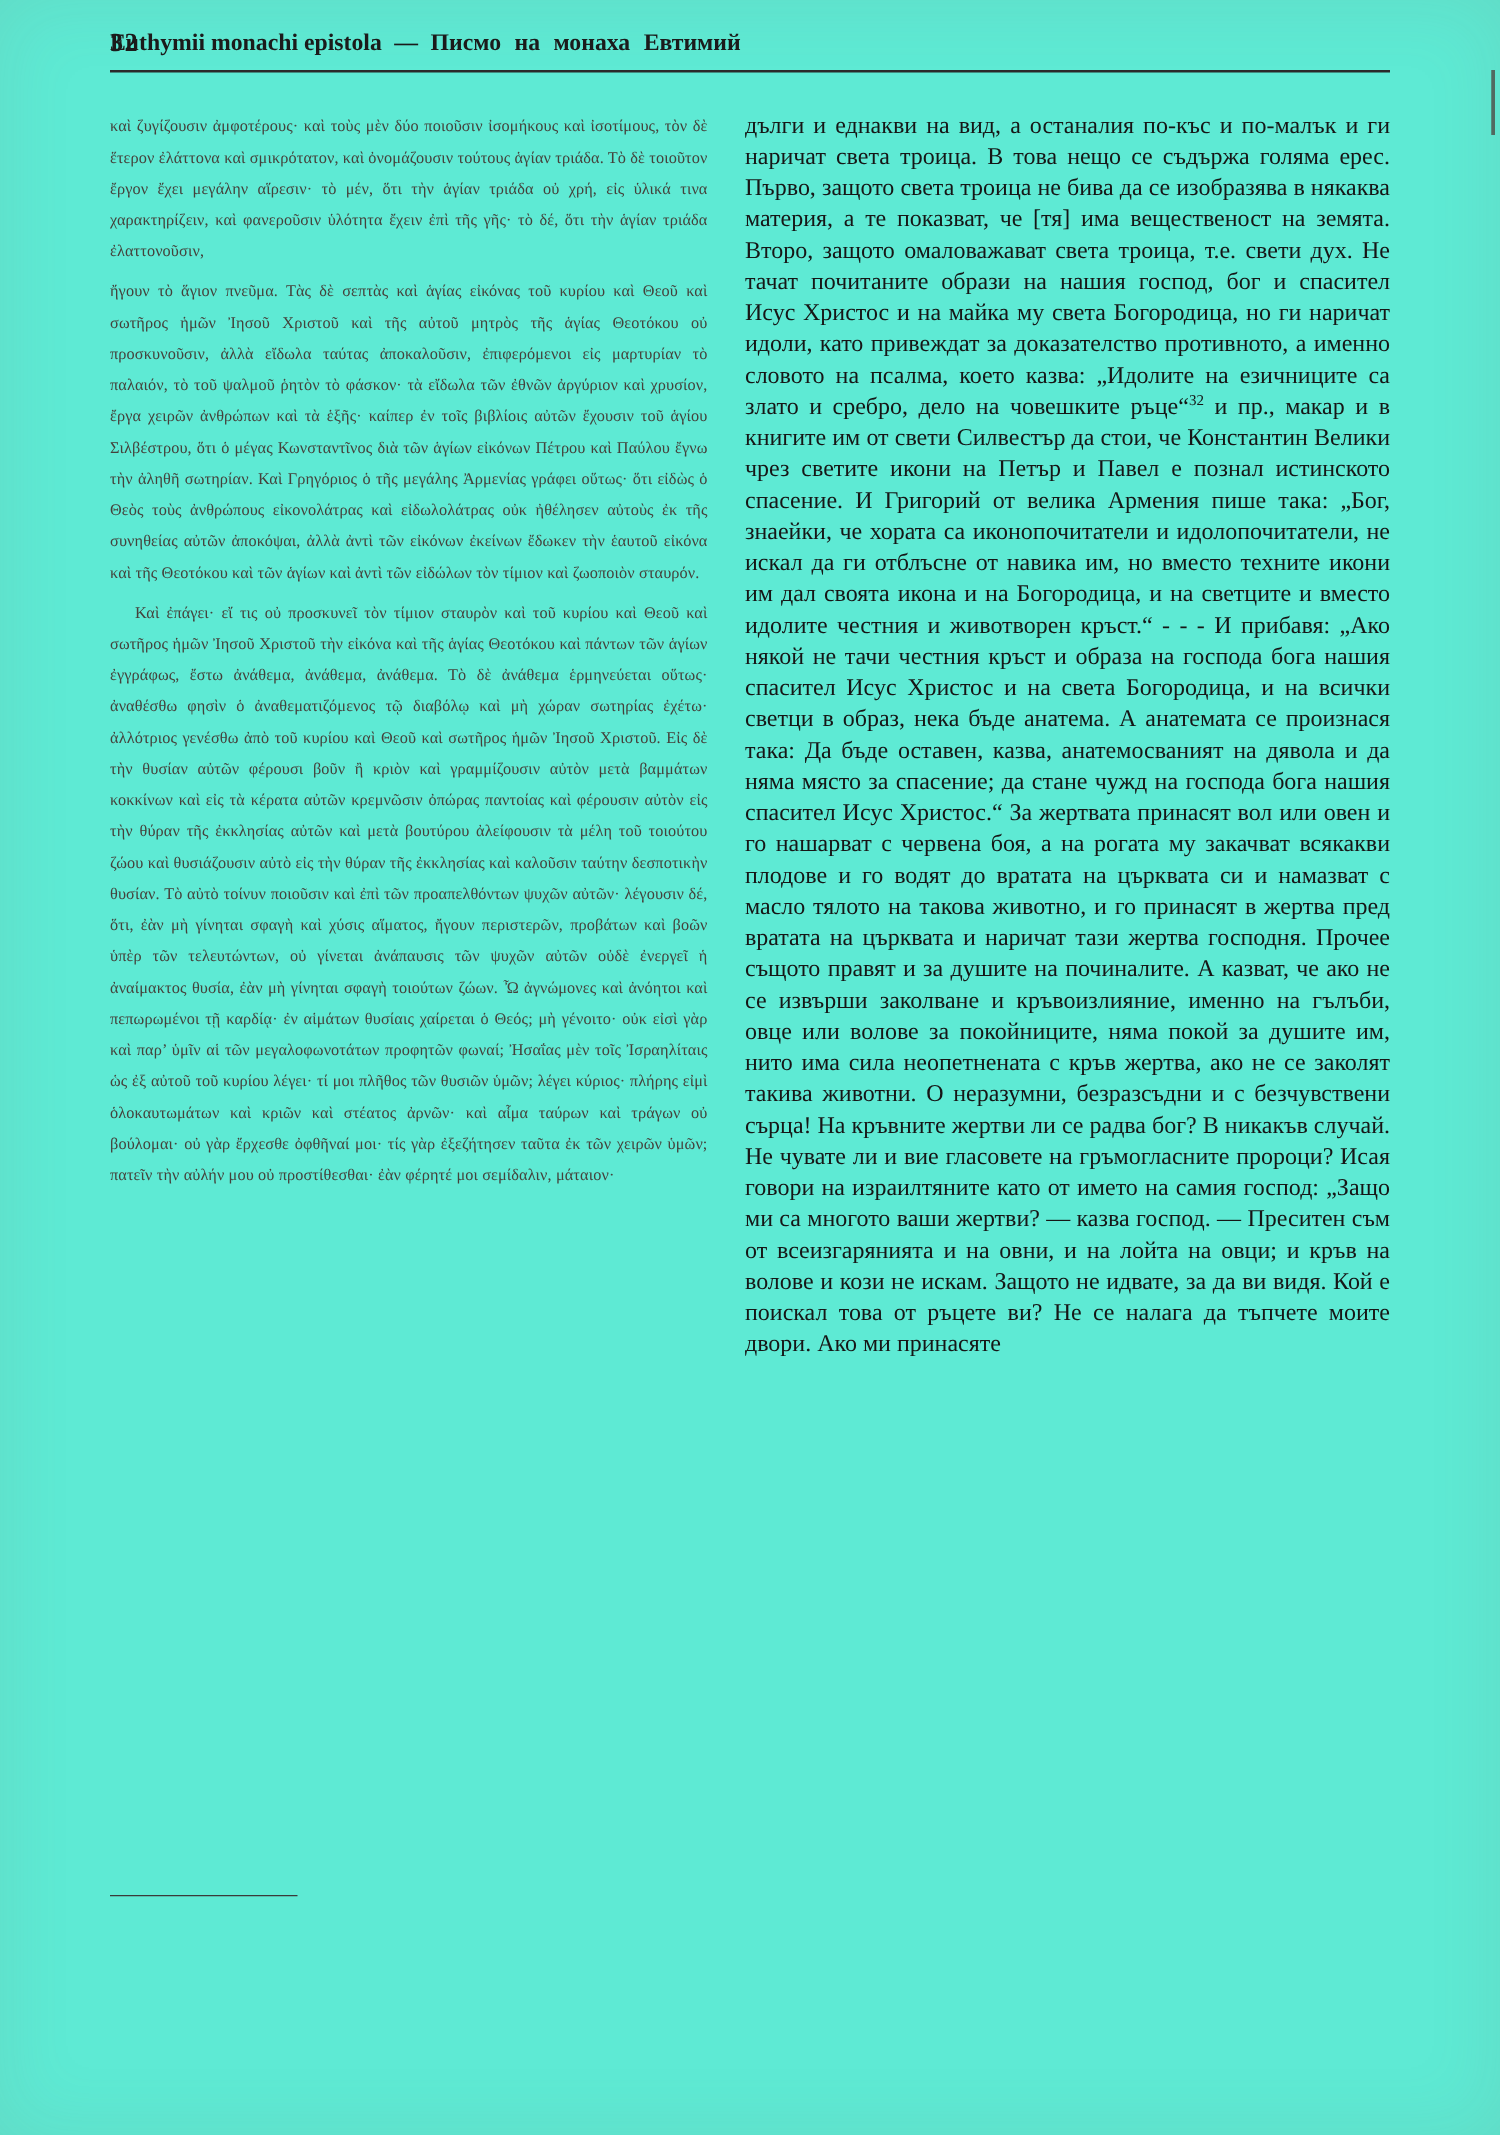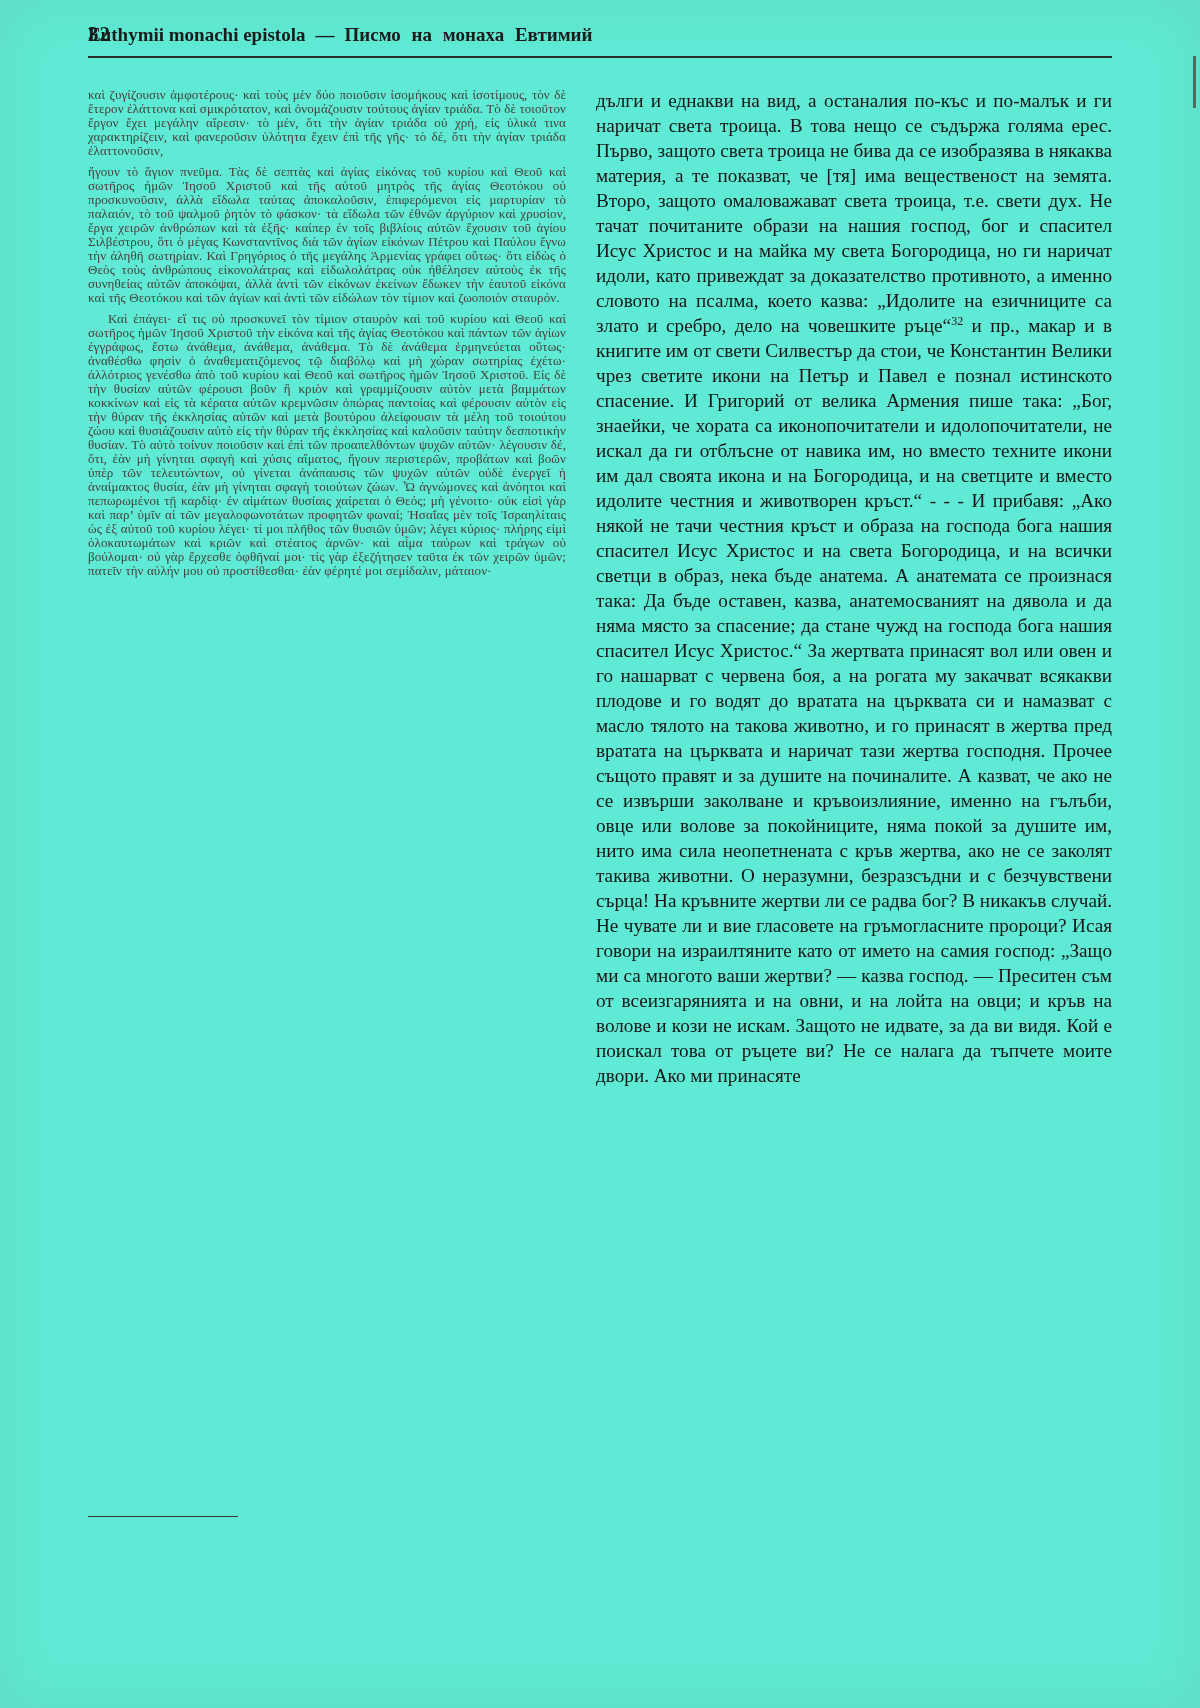--- a/index.html
+++ b/index.html
@@ -28,21 +28,21 @@
   .header-rule {
     position:absolute; top:56px; left:88px; right:88px;
     border-top:2px solid #2b2b2b; height:0;
   }
   .columns {
     position:absolute; top:88px; left:88px; right:88px;
     display:flex; gap:30px; align-items:flex-start;
   }
   .col-greek {
     width:478px; flex:0 0 478px;
-    font-size:13px; line-height:14px;
+    font-size:13px; line-height:25px;
     text-align:justify;
     color:#45423c;
     letter-spacing:0.1px;
   }
   .col-greek p { margin:0 0 7px 0; }
   .col-greek p.indent { text-indent:20px; }
   .col-bulgarian {
     flex:1;
     font-size:19.2px; line-height:25px;
     text-align:justify;

